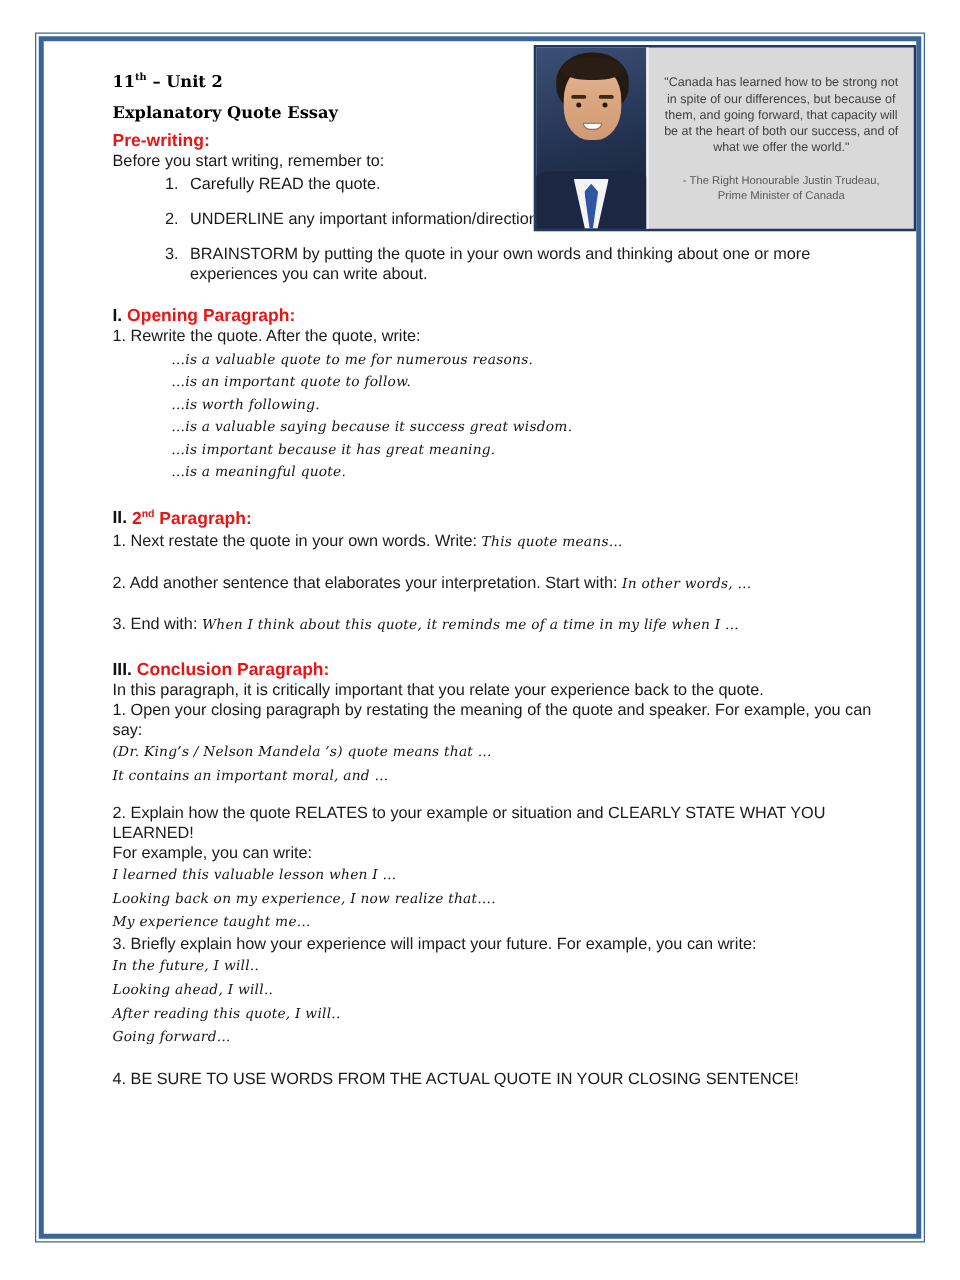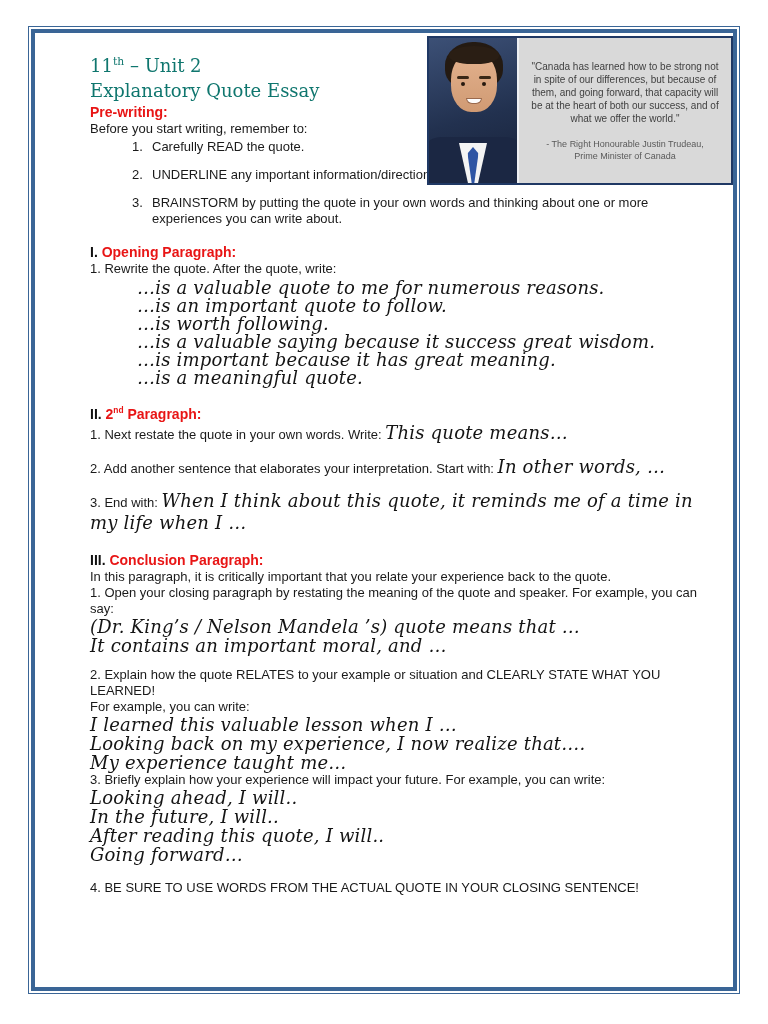--- a/index.html
+++ b/index.html
@@ -12,21 +12,21 @@
     outline:1px solid #3a6596; outline-offset:2px;
     background:#ffffff;
   }
   .content {
     position:relative; width:100%; height:100%;
     padding:16px 24px 0 55px;
     font-size:13px; line-height:16px;
   }
 
   
-  .doc-title { font-family:"DejaVu Serif",serif; font-weight:normal; font-size:18px; line-height:25px; color:#0f766e; }
+  .doc-title { font-family:"DejaVu Serif",serif; font-weight:bold; font-size:13px; line-height:25px; color:#000000; }
   .doc-title sup, .sec-head sup { font-size:0.6em; vertical-align:super; }
 
   
   .quote-composite {
     position:absolute; top:3px; right:0; width:306px; height:149px;
     border:2px solid #1f3864; background:#d9d9d9; display:flex;
   }
   .photo {
     position:relative; width:90px; flex:0 0 90px; overflow:hidden;
     background:linear-gradient(165deg,#3c5076 0%,#22314f 55%,#172138 100%);
@@ -53,21 +53,21 @@
 
   
   .sec-head { font-size:14px; line-height:18px; font-weight:bold; color:#111; }
   .red { color:#e81515; }
 
   
   .num-item { display:flex; margin-left:42px; margin-bottom:12px; max-width:560px; }
   .num-item:last-child { margin-bottom:0; }
   .num-item .num { flex:0 0 20px; }
 
-  .script { font-family:"DejaVu Serif",serif; font-style:italic; font-size:18px; color:#141414; letter-spacing:0.2px; }
+  .script { font-family:"DejaVu Serif",serif; font-style:italic; font-size:11px; color:#141414; letter-spacing:0.2px; }
   .script-block { margin-left:47px; margin-top:2px; }
   .script-block div { line-height:18px; }
   .script-list div { line-height:19px; }
 
   .step-line { line-height:20px; margin-bottom:12px; }
   .plain-step { line-height:16px; }
 
   .mt13 { }
   .mt16 { margin-top:16px; }
   .mt14 { margin-top:14px; }
@@ -168,22 +168,22 @@
       <div class="script script-list">
         <div>I learned this valuable lesson when I …</div>
         <div>Looking back on my experience, I now realize that….</div>
         <div>My experience taught me…</div>
       </div>
     </div>
 
     <div class="mt13">
       <div class="plain-step">3. Briefly explain how your experience will impact your future. For example, you can write:</div>
       <div class="script script-list">
+        <div>In the future, I will..</div>
         <div>Looking ahead, I will..</div>
-        <div>In the future, I will..</div>
         <div>After reading this quote, I will..</div>
         <div>Going forward…</div>
       </div>
     </div>
 
     <div class="caps-line">4. BE SURE TO USE WORDS FROM THE ACTUAL QUOTE IN YOUR CLOSING SENTENCE!</div>
 
   </div>
 </div>
 

